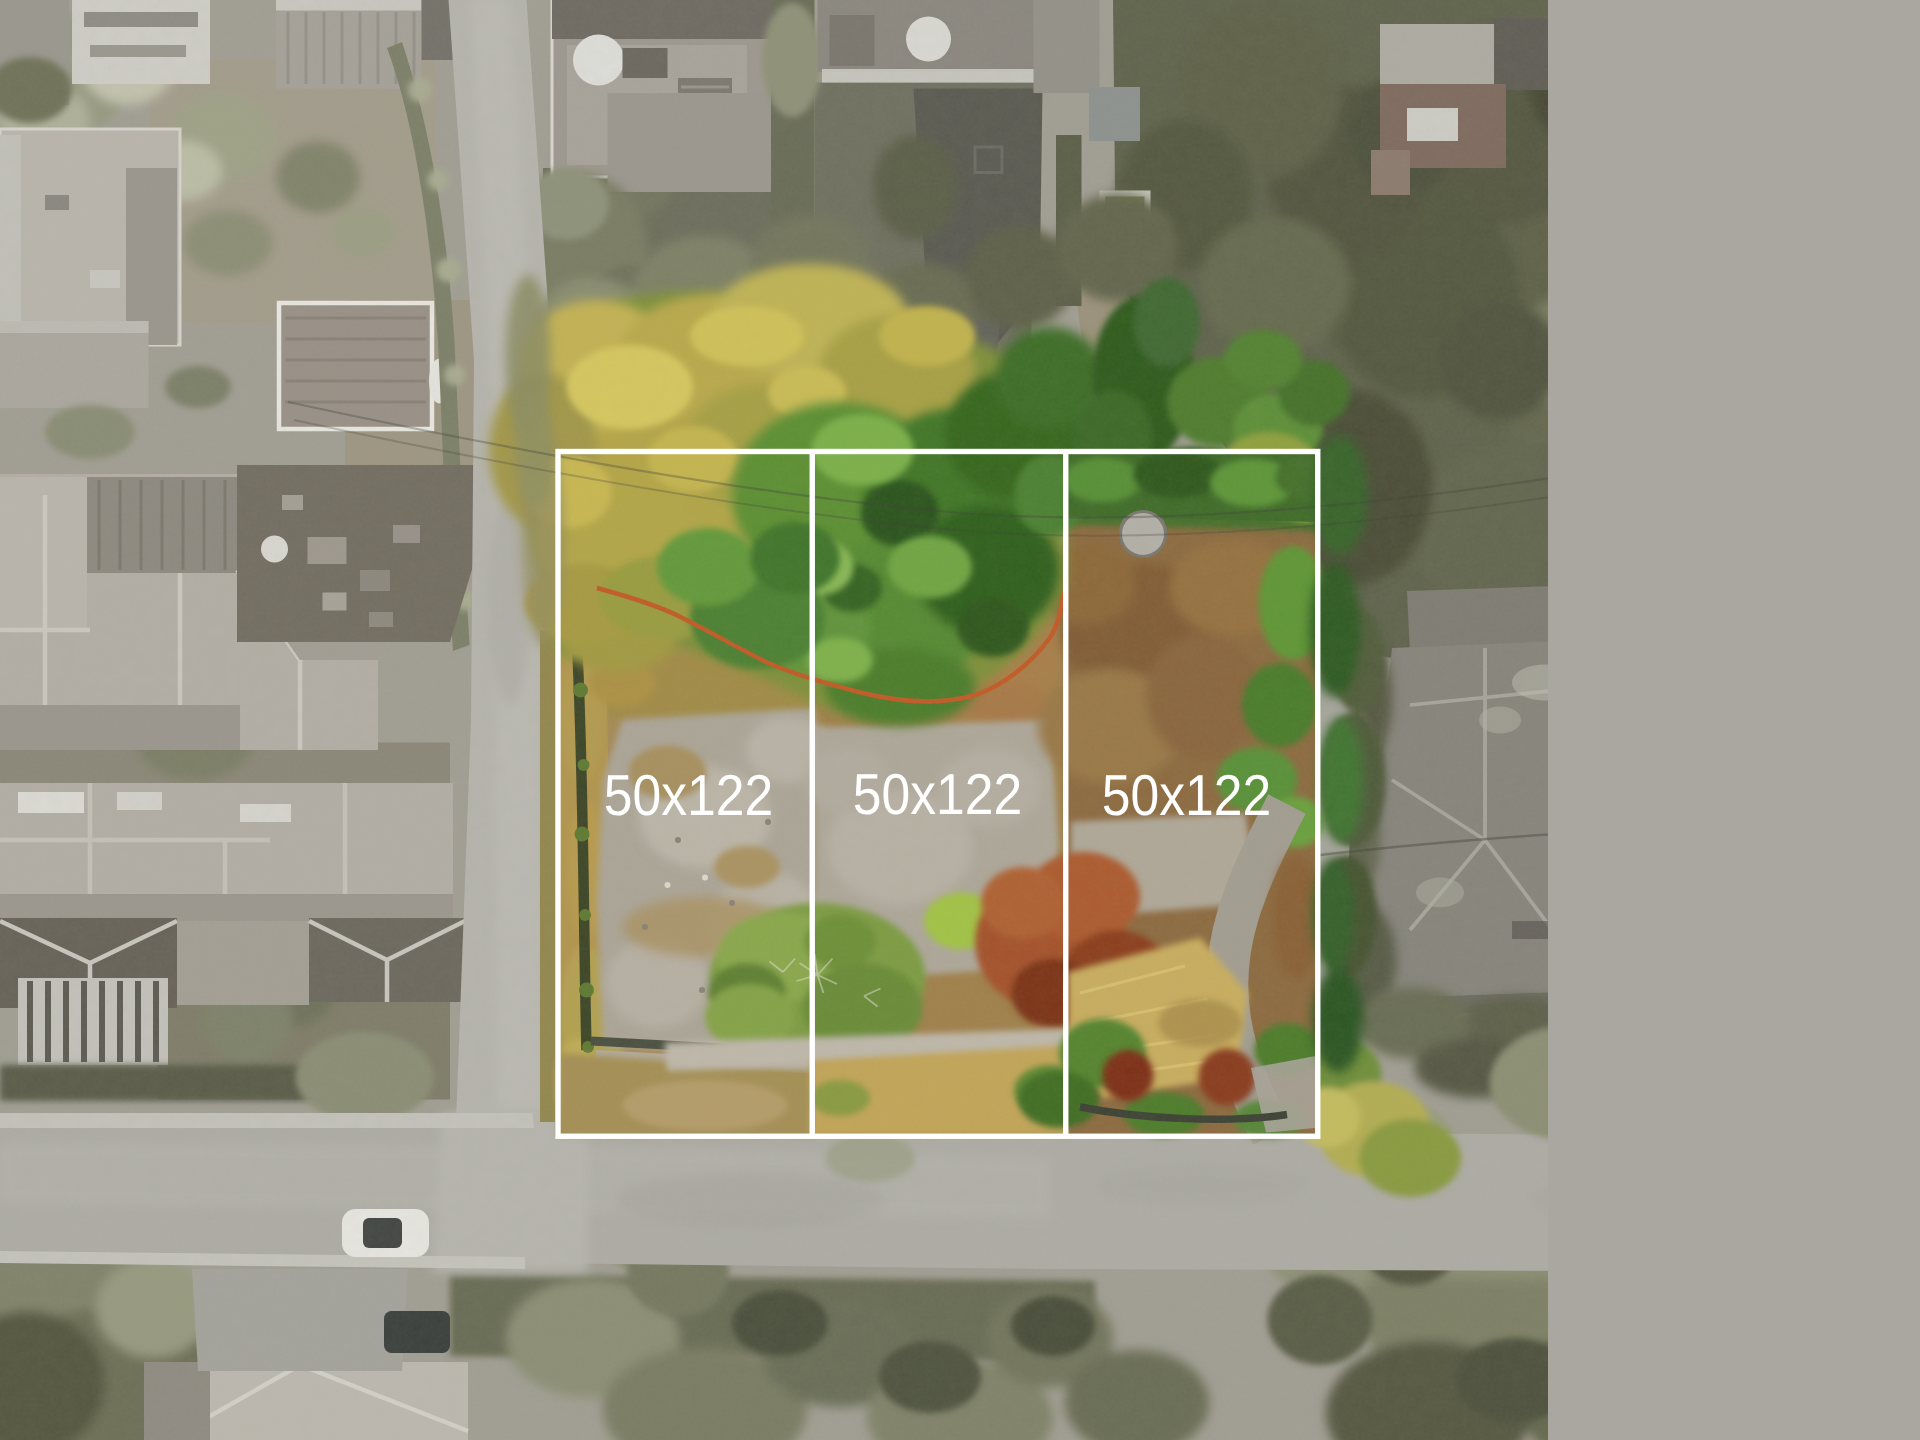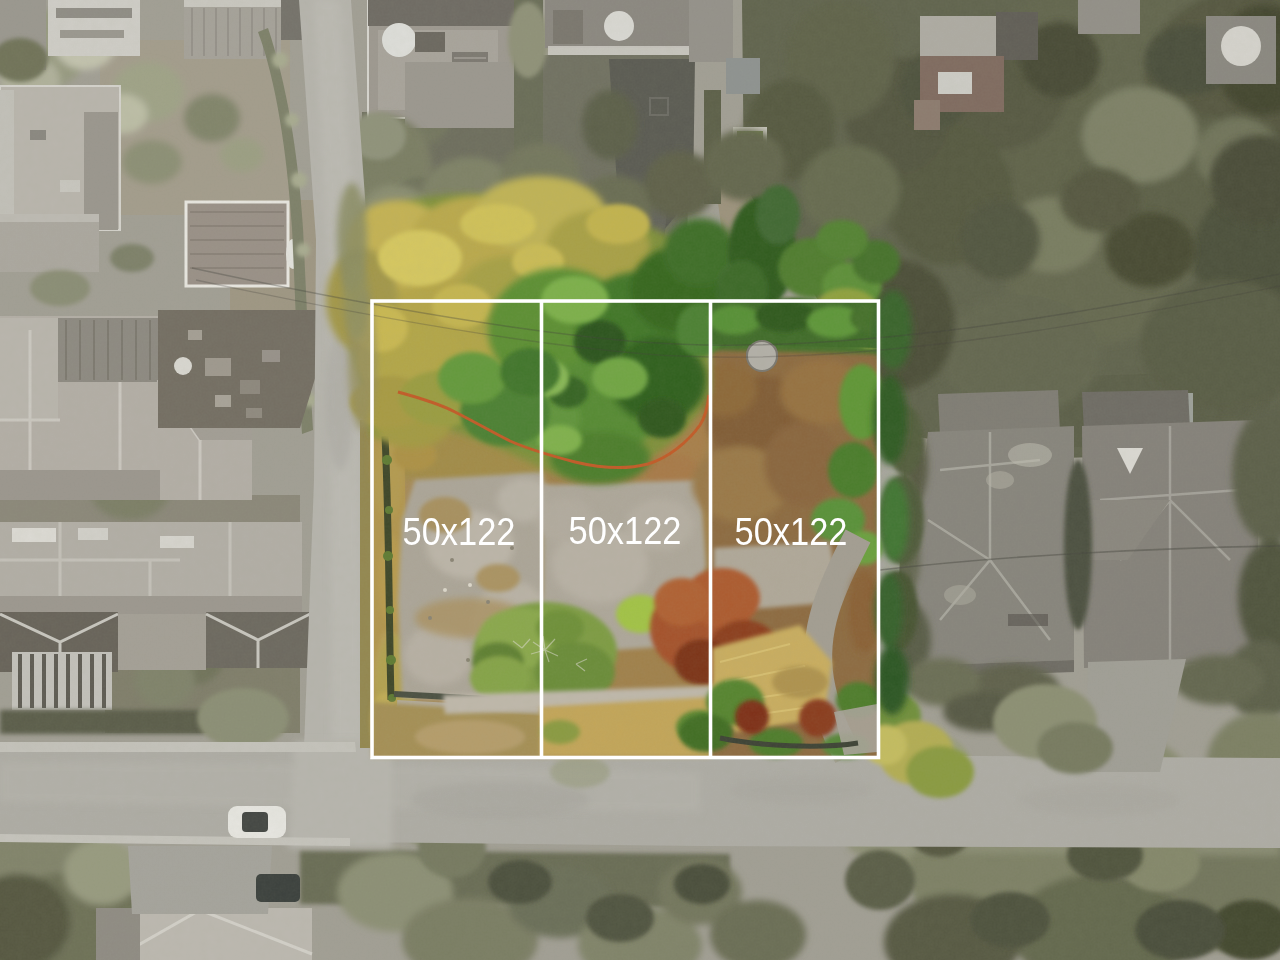--- a/index.html
+++ b/index.html
@@ -1,16 +1,16 @@
 <!DOCTYPE html>
 <html><head>
 <meta charset="utf-8">
 <style>
   html,body{margin:0;padding:0;background:#a9a79f;}
-  .wrap{width:1280px;height:960px;overflow:hidden;position:relative;}
+  .wrap{width:1032px;height:960px;overflow:hidden;position:relative;}
   svg{display:block;}
   text{font-family:"Liberation Sans",sans-serif;}
 </style>
 </head>
 <body>
 <div class="wrap">
 <svg width="1280" height="960" viewBox="0 0 1280 960" xmlns="http://www.w3.org/2000/svg">
 <defs>
   <filter id="b2" x="-40%" y="-40%" width="180%" height="180%">
           <feGaussianBlur stdDeviation="2"></feGaussianBlur>

